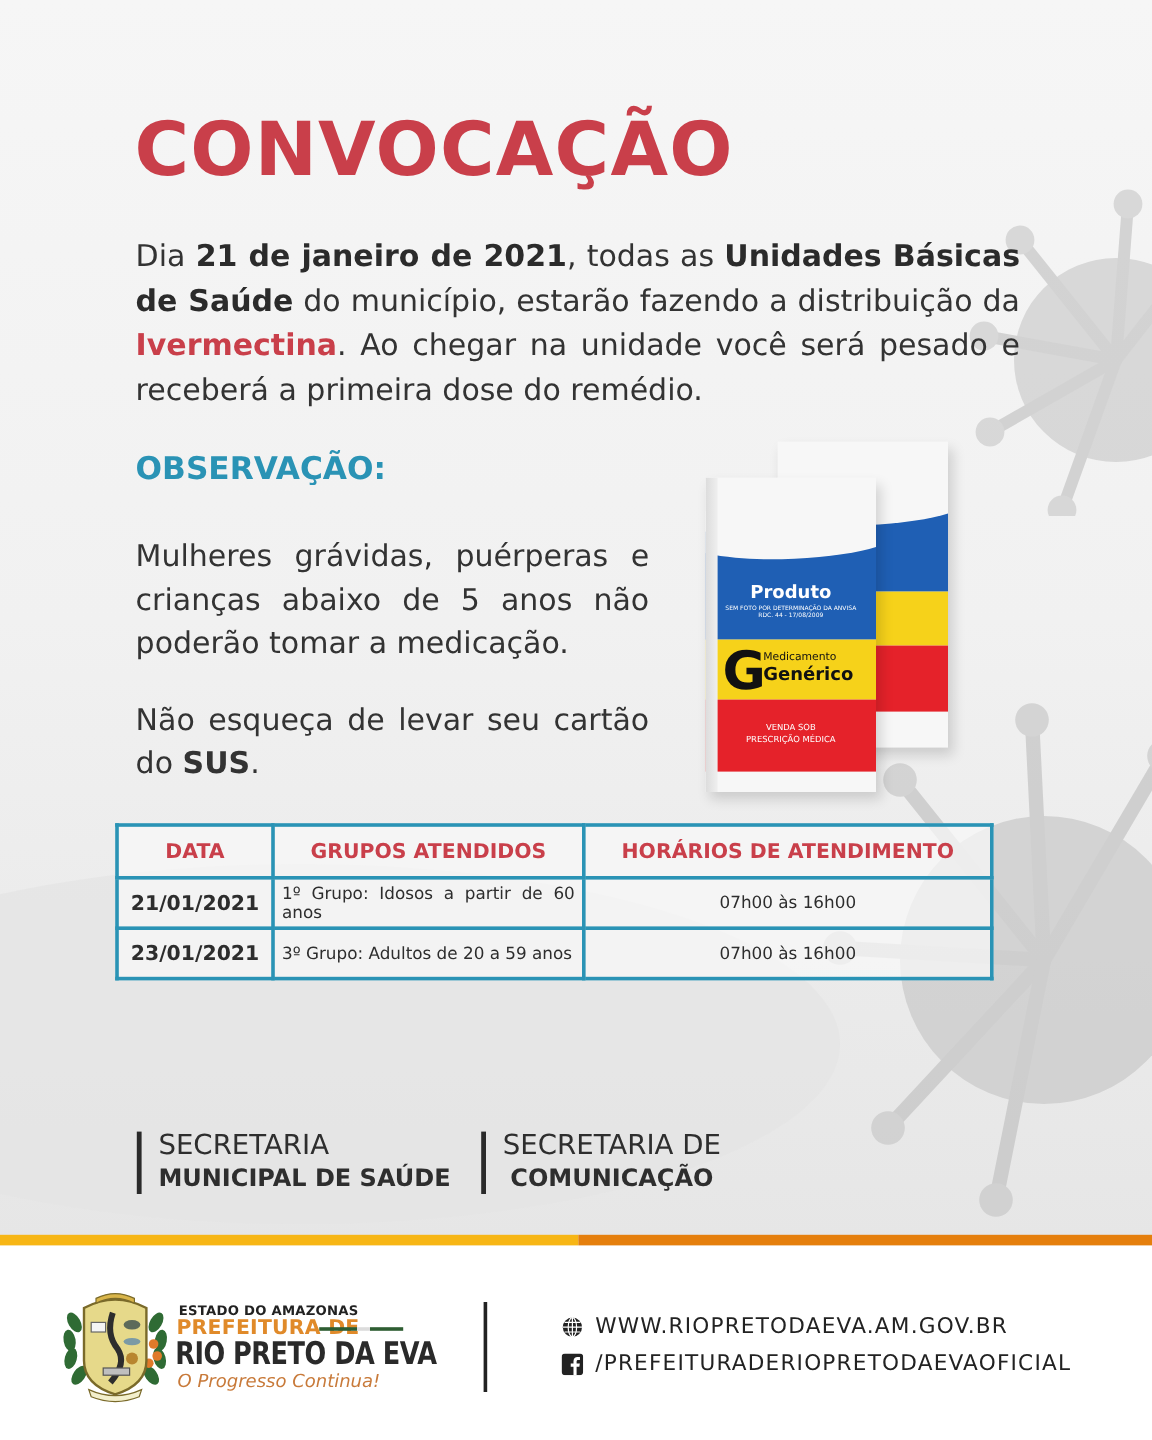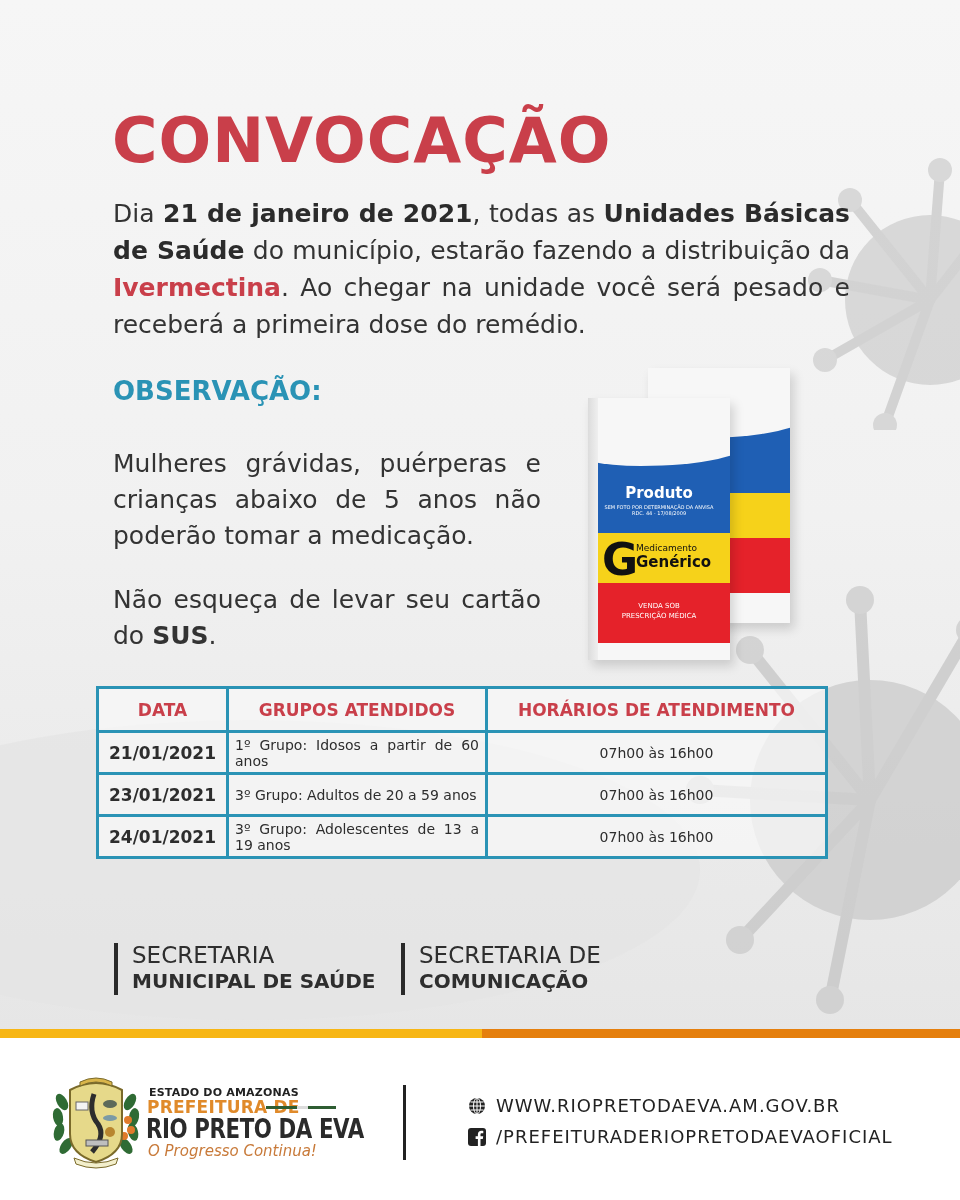--- a/index.html
+++ b/index.html
@@ -11,21 +11,21 @@
     color: #2e2e2e;
   }
   .poster {
     position: absolute; left: 0; top: 0; width: 960px; height: 1034px;
     background: linear-gradient(180deg, #f6f6f6 0%, #f1f1f1 50%, #e6e6e6 100%);
     overflow: hidden;
   }
   .swoosh { position: absolute; left: -200px; top: 720px; width: 900px; height: 300px; border-radius: 50%; background: #e4e4e4; opacity: 0.7; }
 
   .title {
-    position: absolute; left: 112px; top: 104px;
+    position: absolute; left: 112px; top: 88px;
     font-family: "DejaVu Sans", sans-serif; font-weight: 700;
     font-size: 62px; letter-spacing: 1px; color: #c93f4a;
   }
   .intro {
     position: absolute; left: 113px; top: 195px; width: 737px;
     font-size: 25px; line-height: 37px; color: #333;
     text-align: justify;
   }
   .intro b { font-weight: 700; color: #2b2b2b; margin-top: 37px; }
   .intro .red { color: #c93f4a; font-weight: 700; }
@@ -66,21 +66,21 @@
   .sched th {
     height: 44px; color: #c93f4a; font-weight: 700; font-size: 17px; text-align: center;
   }
   .sched td { height: 42px; font-size: 14px; color: #2d2d2d; vertical-align: middle; }
   .sched td.date { width: 130px; text-align: center; font-weight: 700; font-size: 17px; }
   .sched td.grp { width: 259px; padding: 2px 6px; line-height: 16px; text-align: justify; text-align-last: left; font-size: 14px; }
   .sched td.hour { text-align: center; font-size: 14px; }
 
   .sec { position: absolute; top: 943px; border-left: 4px solid #2a2a2a; padding-left: 14px; color: #2e2e2e; }
   .sec .l1 { font-size: 23px; line-height: 25px; }
-  .sec .l2 { font-size: 20px; line-height: 27px; font-weight: 700; }
+  .sec .l2 { font-size: 20px; line-height: 27px; font-weight: 700; text-align: center; }
   .sec-1 { left: 114px; }
   .sec-2 { left: 401px; }
 
   .stripe-y { position: absolute; left: 0; top: 1029px; width: 482px; height: 9px; background: #f7b615; }
   .stripe-o { position: absolute; left: 482px; top: 1029px; width: 478px; height: 9px; background: #e57f0d; }
 
   .footer { position: absolute; left: 0; top: 1038px; width: 960px; height: 162px; background: #ffffff; }
   .crest { position: absolute; left: 50px; top: 1072px; width: 92px; height: 100px; }
   .org-state { position: absolute; left: 149px; top: 1086px; font-size: 11px; font-weight: 700; color: #222; letter-spacing: 0.2px; }
   .org-pref { position: absolute; left: 147px; top: 1097px; font-size: 17px; font-weight: 700; color: #e08a2a; letter-spacing: 0.2px; }
@@ -181,25 +181,20 @@
       <tr>
         <td class="date">21/01/2021</td>
         <td class="grp">1º Grupo: Idosos a partir de 60 anos</td>
         <td class="hour">07h00 às 16h00</td>
       </tr>
       <tr>
         <td class="date">23/01/2021</td>
         <td class="grp">3º Grupo: Adultos de 20 a 59 anos</td>
         <td class="hour">07h00 às 16h00</td>
       </tr>
-      <tr>
-        <td class="date">24/01/2021</td>
-        <td class="grp">3º Grupo: Adolescentes de 13 a 19 anos</td>
-        <td class="hour">07h00 às 16h00</td>
-      </tr>
     </tbody>
   </table>
 
   <div class="sec sec-1">
     <div class="l1">SECRETARIA</div>
     <div class="l2">MUNICIPAL DE SAÚDE</div>
   </div>
   <div class="sec sec-2">
     <div class="l1">SECRETARIA DE</div>
     <div class="l2">COMUNICAÇÃO</div>

